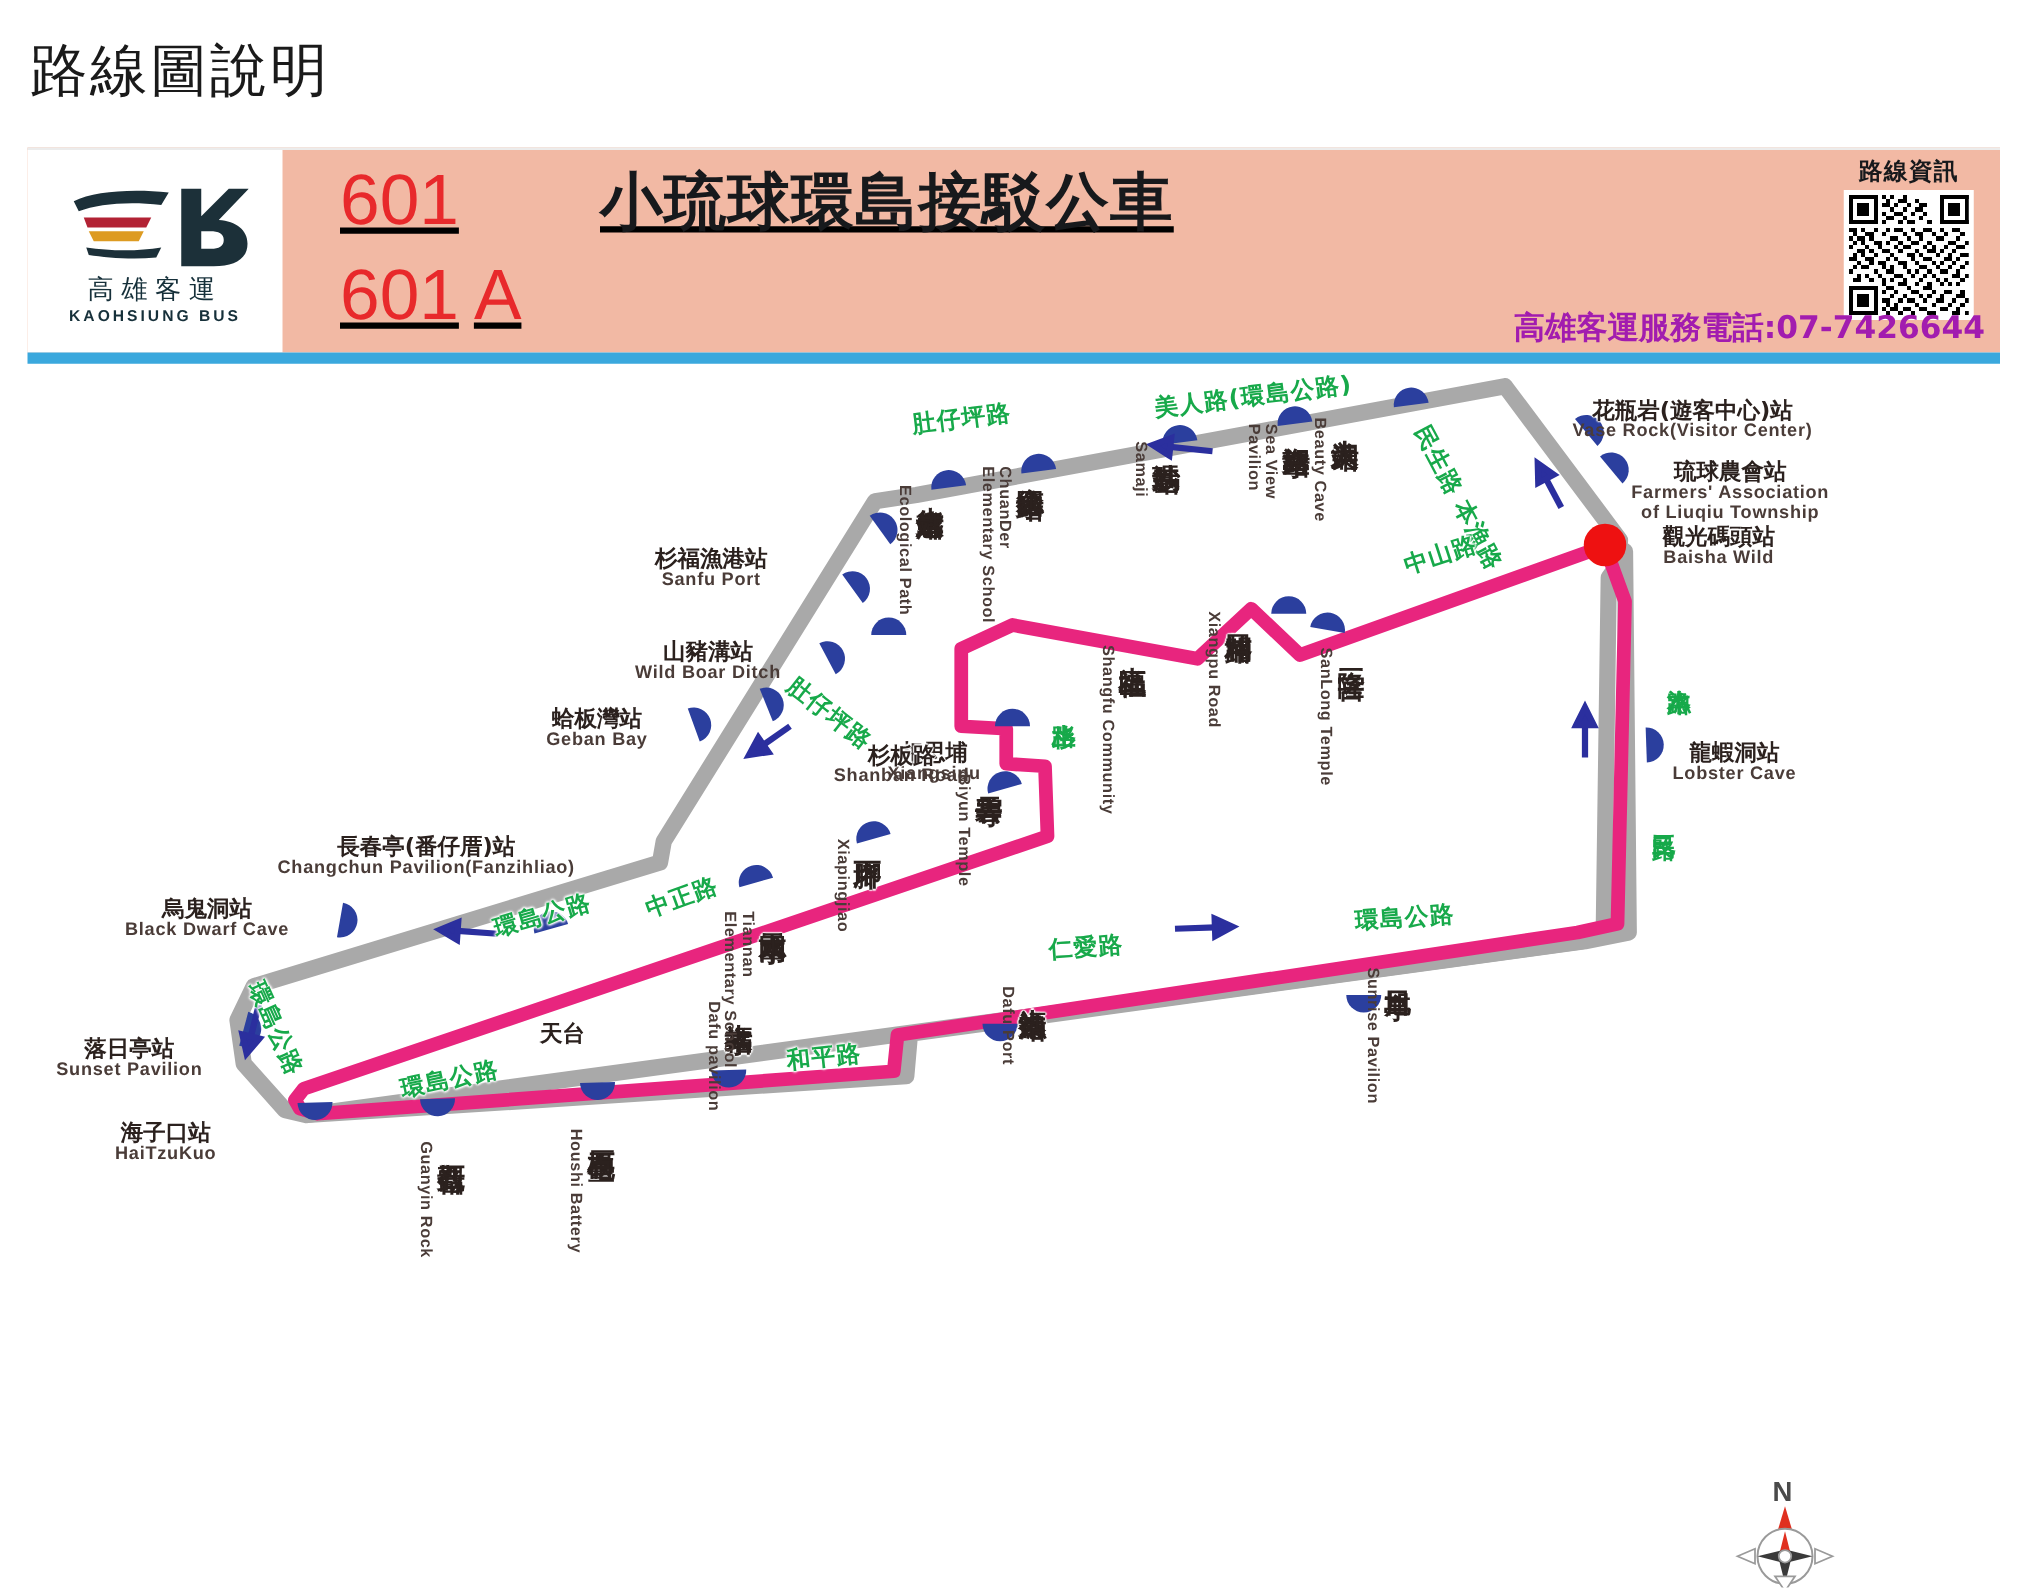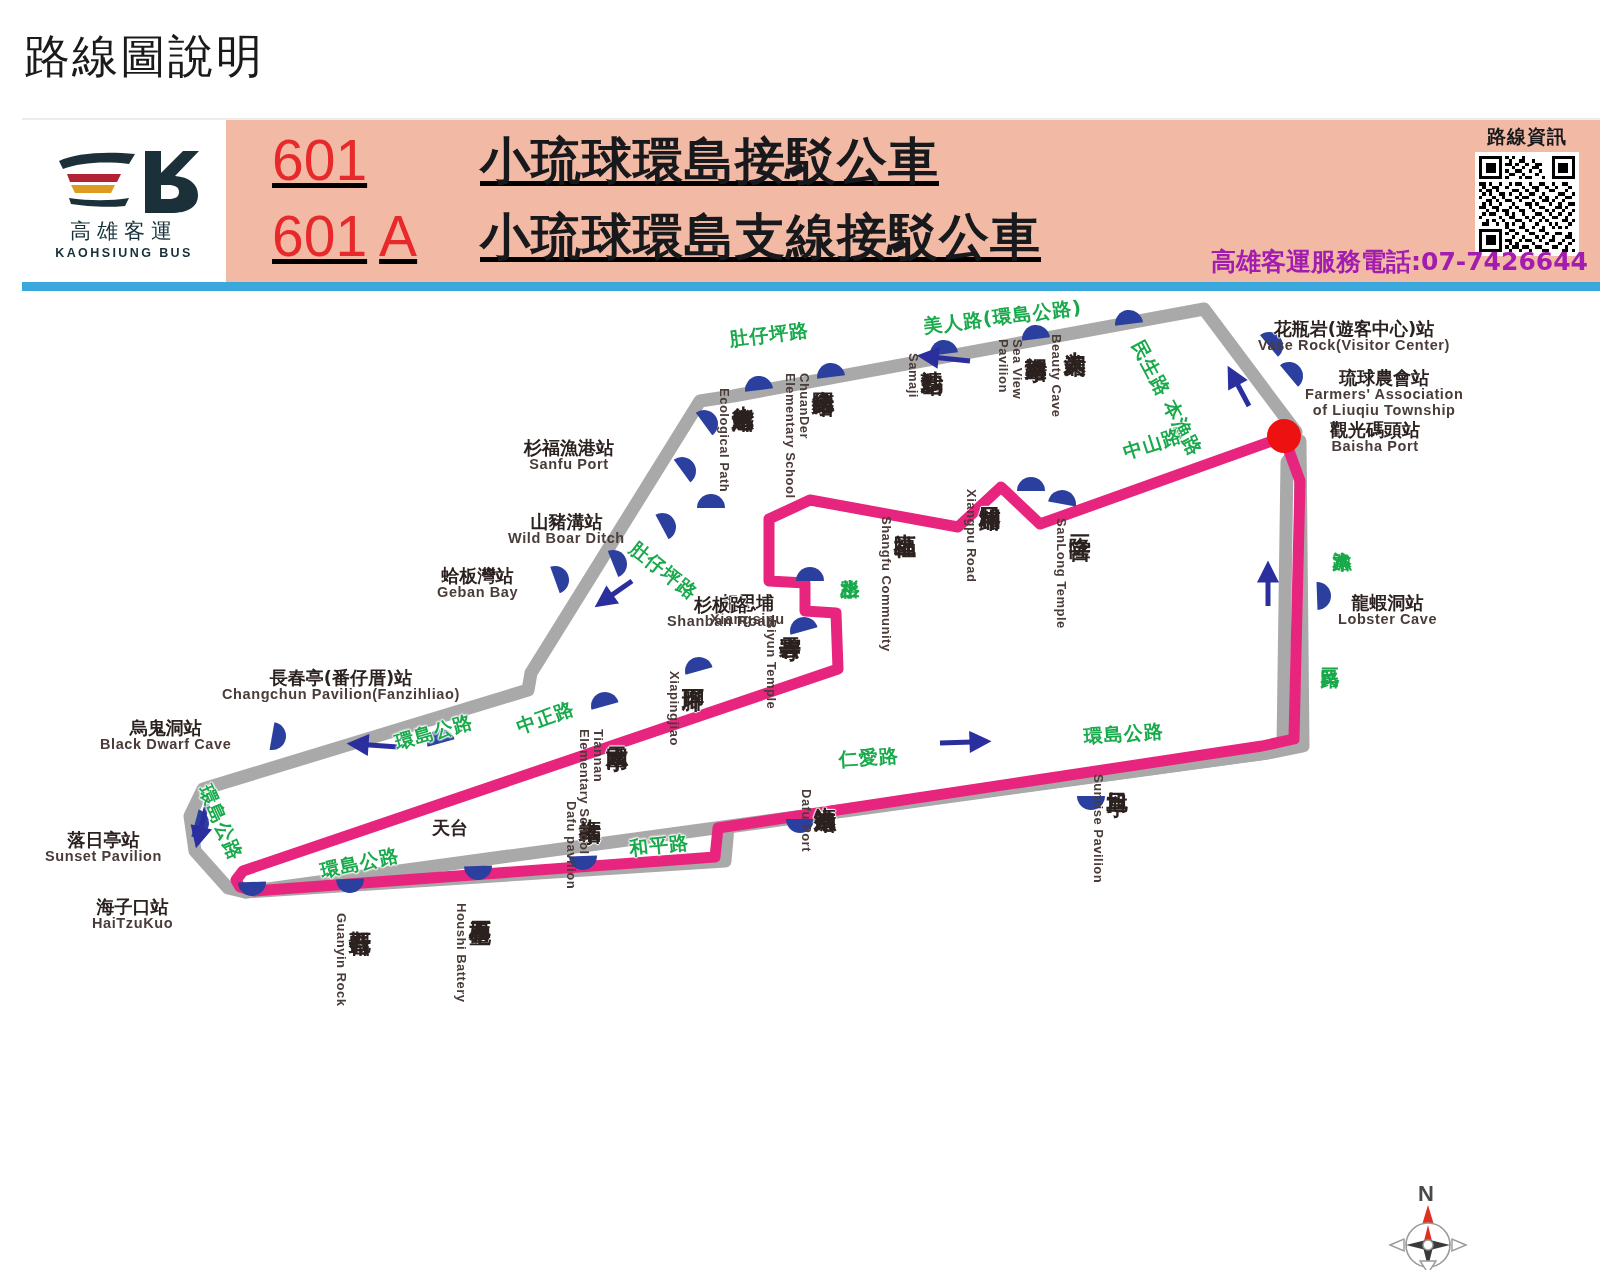--- a/index.html
+++ b/index.html
@@ -195,21 +195,20 @@
     <div class="route-num">
       <span>601</span><span class="suffix"></span>
     </div>
     <div class="route-name">小琉球環島接駁公車</div>
   </div>
 
   <div class="route-row" id="route-row-2">
     <div class="route-num">
       <span>601</span><span class="suffix">A</span>
     </div>
-    <div class="route-name">小琉球環島支線接駁公車</div>
   </div>
 
   <div id="qr-wrap">
     <div id="qr-caption">路線資訊</div>
     <div id="qr-code">
       <svg width="96" height="96" viewBox="0 0 29 29" shape-rendering="crispEdges">
         <rect width="29" height="29" fill="#fff"></rect>
         <g fill="#000">
           <rect x="0" y="0" width="7" height="1"></rect>
             <rect x="0" y="6" width="7" height="1"></rect>
@@ -509,21 +508,21 @@
         <div class="stn-cn">花瓶岩(遊客中心)站</div>
         <div class="stn-en">Vase Rock(Visitor Center)</div>
       </div>
       <div class="lbl stn horiz" style="left: 1305px; top: 78px;">
         <div class="stn-cn">琉球農會站</div>
         <div class="stn-en">Farmers' Association</div>
         <div class="stn-en">of Liuqiu Township</div>
       </div>
       <div class="lbl stn horiz" style="left: 1330px; top: 130px;">
         <div class="stn-cn">觀光碼頭站</div>
-        <div class="stn-en">Baisha Port</div>
+        <div class="stn-en">Baisha Wild</div>
       </div>
       <div class="lbl stn horiz" style="left: 1338px; top: 303px;">
         <div class="stn-cn">龍蝦洞站</div>
         <div class="stn-en">Lobster Cave</div>
       </div>
       <div class="vert-group" style="left: 1092px; top: 483px;">
         <div class="v-cn">旭日亭</div>
         <div class="v-en">Sunrise Pavilion</div>
       </div>
       <div class="vert-group" style="left: 800px; top: 498px;">

